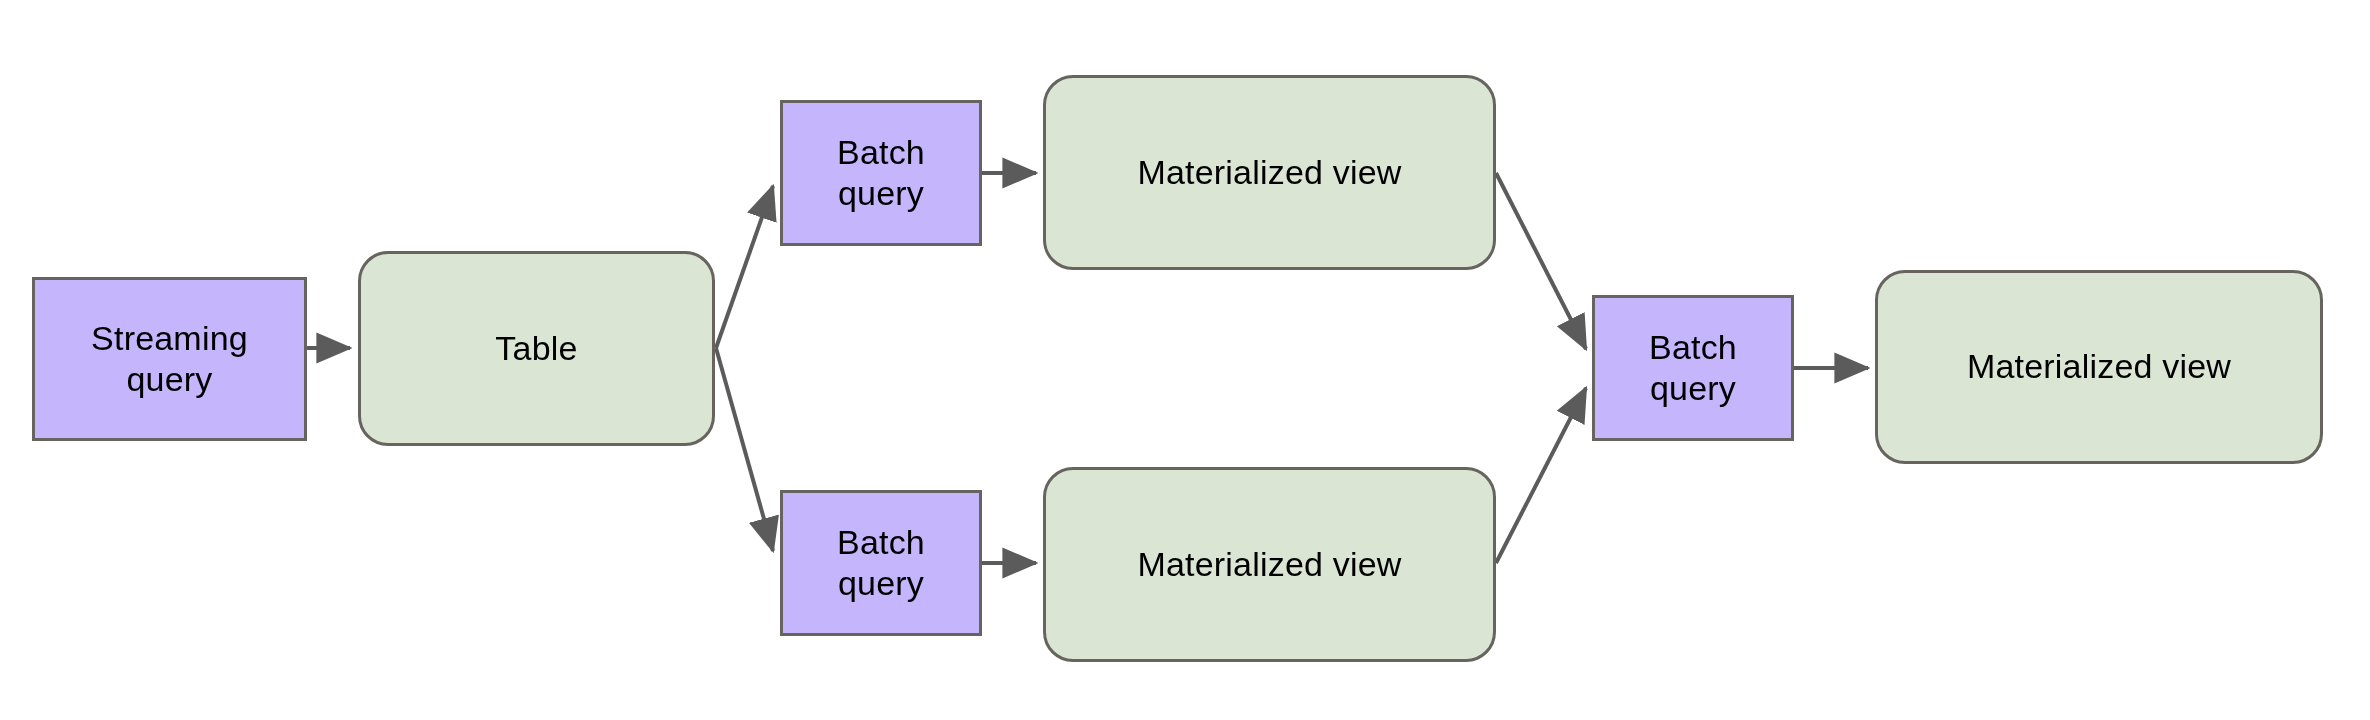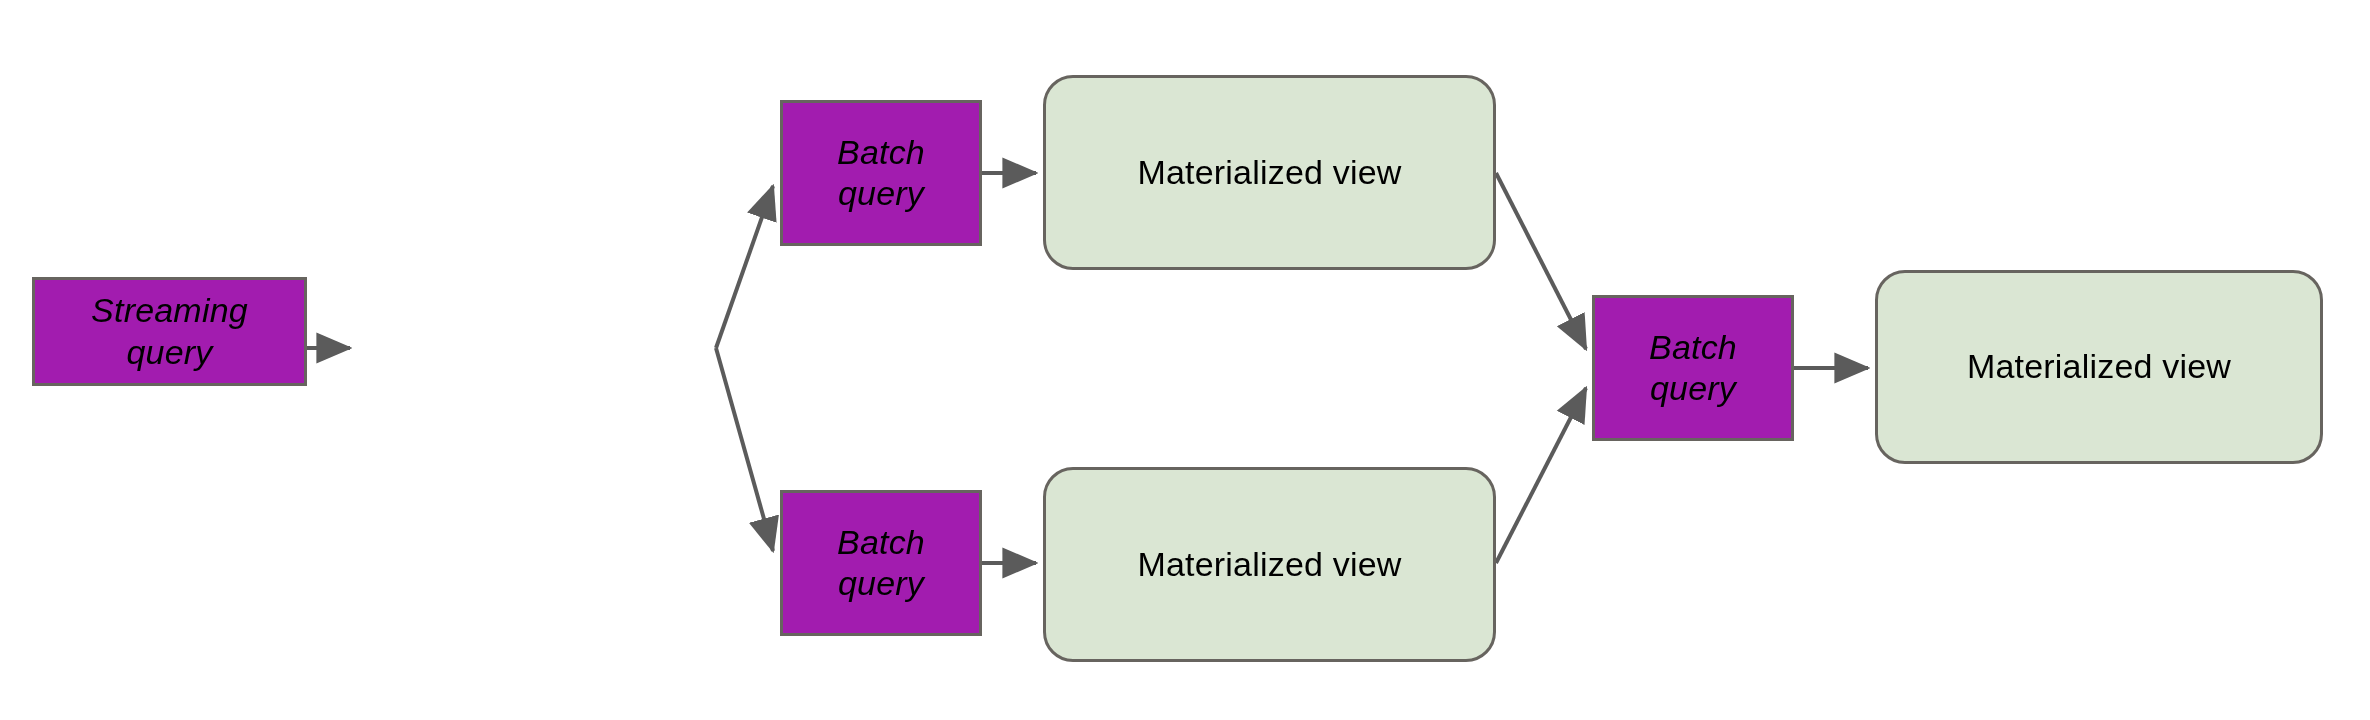--- a/index.html
+++ b/index.html
@@ -32,24 +32,23 @@
     align-items: center;
     justify-content: center;
     text-align: center;
     color: #000000;
     font-size: 34px;
     line-height: 1.22;
     letter-spacing: 0.2px;
     z-index: 2;
   }
   .node-process {
-    background: #a21caf;
+    background: #c4b5fd;
     border: 3px solid #67645f;
     border-radius: 0;
-    font-style: italic;
   }
   .node-store {
     background: #dae6d3;
     border: 3px solid #67645f;
     border-radius: 30px;
   }
   .node-label {
     display: block;
     white-space: pre-line;
     padding: 0 6px;
@@ -79,25 +78,28 @@
       <path d="M 982 563 L 1036 563"></path>
 
       <path d="M 1496 173 L 1586 349"></path>
 
       <path d="M 1496 563 L 1586 388"></path>
 
       <path d="M 1794 368 L 1868 368"></path>
     </g>
   </svg>
 
-  <div class="node node-process" style="left:32px; top:277px; width:275px; height:109px;">
+  <div class="node node-process" style="left:32px; top:277px; width:275px; height:164px;">
     <span class="node-label">Streaming
 query</span>
   </div>
 
+  <div class="node node-store" style="left:358px; top:251px; width:357px; height:195px;">
+    <span class="node-label">Table</span>
+  </div>
 
   <div class="node node-process" style="left:780px; top:100px; width:202px; height:146px;">
     <span class="node-label">Batch
 query</span>
   </div>
 
   <div class="node node-store" style="left:1043px; top:75px; width:453px; height:195px;">
     <span class="node-label">Materialized view</span>
   </div>
 

